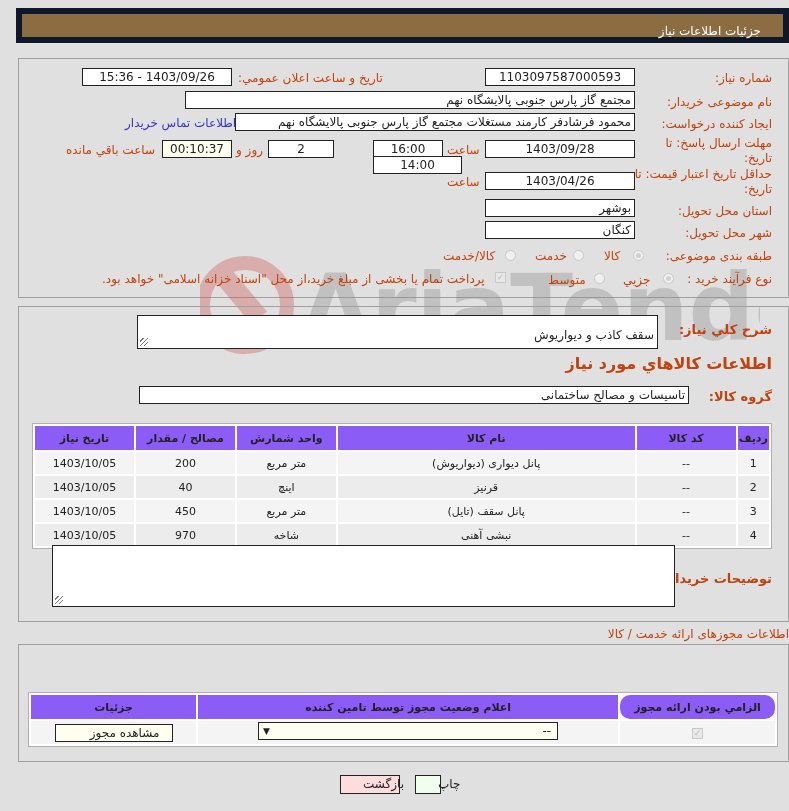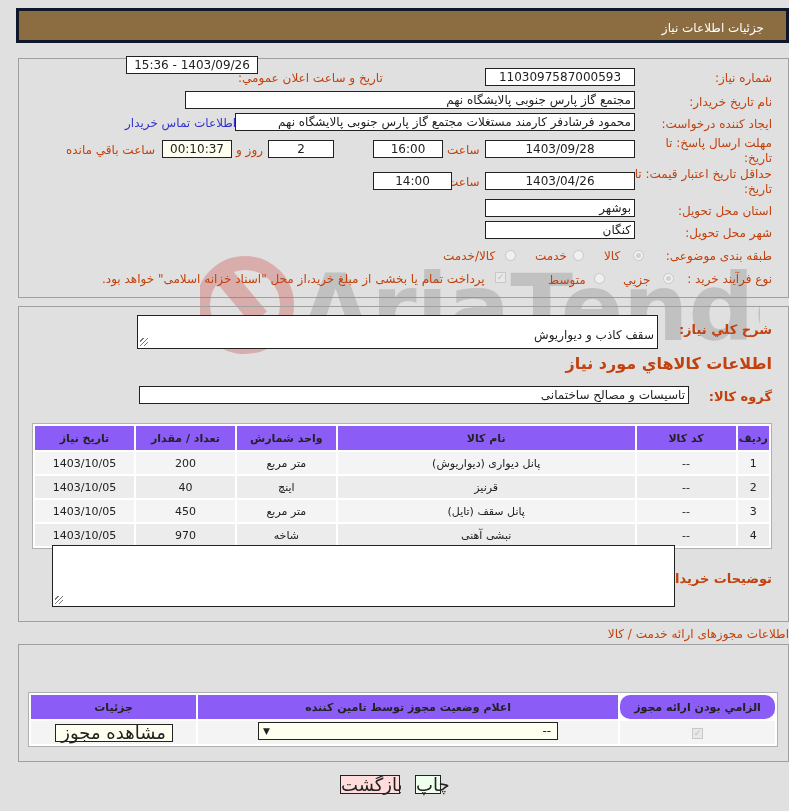--- a/index.html
+++ b/index.html
@@ -1,82 +1,82 @@
 <!DOCTYPE html>
 <html><head>
 <meta charset="utf-8">
 <style>
   html,body{margin:0;padding:0;}
   body{width:789px;height:811px;background:#e0e0e0;font-family:"DejaVu Sans",sans-serif;font-size:12px;color:#222;position:relative;overflow:hidden;}
   .abs{position:absolute;}
-  .header{left:16px;top:8px;width:773px;height:35px;background:#8c6d42;border:3px solid #0f172a;box-sizing:border-box;}
+  .header{left:16px;top:8px;width:773px;height:35px;background:#8c6d42;border:6px solid #0f172a;box-sizing:border-box;}
   .header span{position:absolute;right:22px;top:10px;color:#fff;font-size:12px;}
   .panel{border:1px solid #a0a0a0;box-sizing:border-box;}
   .lbl{font-size:12px;color:#c2410c;white-space:nowrap;direction:rtl;text-align:right;}
   .box{background:#fff;border:1px solid #222;box-sizing:border-box;height:18px;font-size:12px;line-height:16px;white-space:nowrap;overflow:hidden;direction:rtl;}
   .c{text-align:center;}
   .r{text-align:right;padding-right:3px;}
   .yel{background:#fffff0;}
   .link{color:#3333cc;}
   .radio{width:11px;height:11px;border-radius:50%;border:1px solid #c8c8c8;background:#f0f0f0;box-sizing:border-box;}
   .radio.on::after{content:"";position:absolute;left:2px;top:2px;width:5px;height:5px;border-radius:50%;background:#d0d0d0;}
   .chk{width:11px;height:11px;border:1px solid #c8c8c8;background:#e8e8e8;box-sizing:border-box;font-size:9px;line-height:9px;color:#bbb;text-align:center;}
   .bold{font-weight:bold;}
   table{border-collapse:separate;border-spacing:2px;}
   .grid{background:#fff;border:1px solid #b0b0b0;}
   .grid th{background:#8b5cf6;font-size:11px;font-weight:bold;height:22px;color:#222;}
   .grid td{background:#f4f4f4;font-size:11px;height:20px;text-align:center;color:#222;}
   .grid tr.alt td{background:#ececec;}
   .ta{background:#fff;border:1px solid #222;box-sizing:border-box;direction:rtl;}
   .grip{position:absolute;left:2px;bottom:2px;width:8px;height:8px;background:repeating-linear-gradient(135deg,transparent 0 2px,#777 2px 3px);}
-  .btn{border:1px solid #222;box-sizing:border-box;font-size:18px;text-align:center;line-height:17px;height:19px;}
+  .btn{border:1px solid #222;box-sizing:border-box;font-size:12px;text-align:center;line-height:17px;height:19px;padding-left:22px;}
   .watermark{left:200px;top:245px;width:560px;height:120px;opacity:.35;pointer-events:none;}
 </style>
 </head>
 <body>
 
 <div class="abs header">
   <span>جزئیات اطلاعات نیاز</span>
 </div>
 
 <div class="abs panel" style="left:18px;top:58px;width:771px;height:240px;"></div>
 
 <svg class="abs watermark" viewBox="0 0 560 120">
   <circle cx="45" cy="60" r="42" fill="none" stroke="#d05050" stroke-width="14"></circle>
   <rect x="30" y="20" width="20" height="60" fill="#d05050" transform="rotate(-40 40 50)"></rect>
   <text x="100" y="95" font-family="DejaVu Sans, sans-serif" font-size="92" font-weight="bold" fill="#888">AriaTender.neT</text>
 </svg>
 
 <div class="abs lbl" style="right:17px;top:71px;">شماره نیاز:</div>
 <div class="abs box c" style="left:485px;top:68px;width:150px;">1103097587000593</div>
 <div class="abs lbl" style="left:238px;top:71px;">تاریخ و ساعت اعلان عمومي:</div>
-<div class="abs box c" style="left:82px;top:56px;width:132px;margin-left:44px;">1403/09/26 - 15:36</div>
+<div class="abs box c" style="left:82px;top:68px;width:150px;">1403/09/26 - 15:36</div>
 
-<div class="abs lbl" style="right:17px;top:95px;">نام تاریخ خریدار:</div>
+<div class="abs lbl" style="right:17px;top:95px;">نام موضوعی خریدار:</div>
 <div class="abs box r" style="left:185px;top:91px;width:450px;">مجتمع گاز پارس جنوبی  پالایشگاه نهم</div>
 
 <div class="abs lbl" style="right:17px;top:117px;">ایجاد کننده درخواست:</div>
 <div class="abs box r" style="left:235px;top:113px;width:400px;">محمود فرشادفر کارمند مستغلات  مجتمع گاز پارس جنوبی  پالایشگاه نهم</div>
 <div class="abs lbl link" style="left:125px;top:116px;">اطلاعات تماس خریدار</div>
 
 <div class="abs lbl" style="right:17px;top:136px;">مهلت ارسال پاسخ: تا</div>
 <div class="abs lbl" style="right:17px;top:151px;">تاریخ:</div>
 <div class="abs box c" style="left:485px;top:140px;width:150px;">1403/09/28</div>
 <div class="abs lbl" style="left:447px;top:143px;">ساعت</div>
 <div class="abs box c" style="left:373px;top:140px;width:70px;">16:00</div>
 <div class="abs box c" style="left:268px;top:140px;width:66px;">2</div>
 <div class="abs lbl" style="left:236px;top:143px;">روز و</div>
 <div class="abs box c yel" style="left:162px;top:140px;width:70px;">00:10:37</div>
 <div class="abs lbl" style="left:66px;top:143px;">ساعت باقي مانده</div>
 
 <div class="abs lbl" style="right:17px;top:167px;">حداقل تاریخ اعتبار قیمت: تا</div>
 <div class="abs lbl" style="right:17px;top:182px;">تاریخ:</div>
 <div class="abs box c" style="left:485px;top:172px;width:150px;">1403/04/26</div>
 <div class="abs lbl" style="left:447px;top:175px;">ساعت</div>
-<div class="abs box c" style="left:373px;top:172px;width:79px;">14:00</div>
+<div class="abs box c" style="left:373px;top:156px;width:89px;">14:00</div>
 
 <div class="abs lbl" style="right:17px;top:204px;">استان محل تحویل:</div>
 <div class="abs box r" style="left:485px;top:199px;width:150px;">بوشهر</div>
 <div class="abs lbl" style="right:17px;top:226px;margin-left:12px;">شهر محل تحویل:</div>
 <div class="abs box r" style="left:485px;top:221px;width:150px;">کنگان</div>
 
 <div class="abs lbl" style="right:17px;top:249px;">طبقه بندی موضوعی:</div>
 <div class="abs radio on" style="left:633px;top:250px;"></div>
 <div class="abs lbl" style="left:604px;top:249px;">کالا</div>
 <div class="abs radio" style="left:573px;top:250px;"></div>
@@ -103,21 +103,21 @@
 <div class="abs box r" style="left:139px;top:386px;width:550px;">تاسیسات و مصالح ساختمانی</div>
 
 <div class="abs" style="left:32px;top:423px;width:740px;">
 <table class="grid" style="width:740px;direction:rtl;">
   <thead>
     <tr>
       <th style="width:26px;">ردیف</th>
       <th style="width:96px;">کد کالا</th>
       <th style="width:292px;">نام کالا</th>
       <th style="width:96px;margin-top:29px;">واحد شمارش</th>
-      <th style="width:96px;">تعداد / مقدار</th>
+      <th style="width:96px;">مصالح / مقدار</th>
       <th style="width:96px;">تاریخ نیاز</th>
     </tr>
   </thead>
   <tbody>
     <tr>
       <td>1</td>
       <td>--</td>
       <td>پانل دیواری (دیواریوش)</td>
       <td>متر مربع</td>
       <td>200</td>

